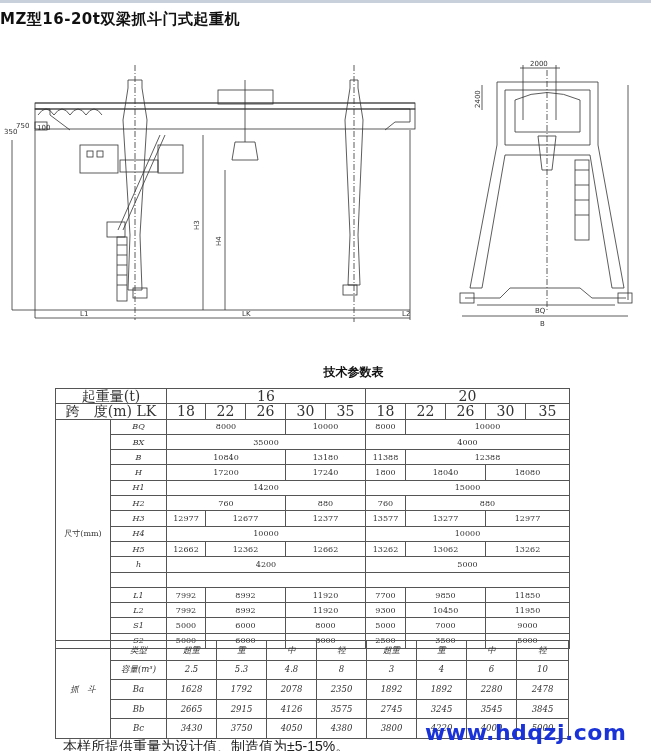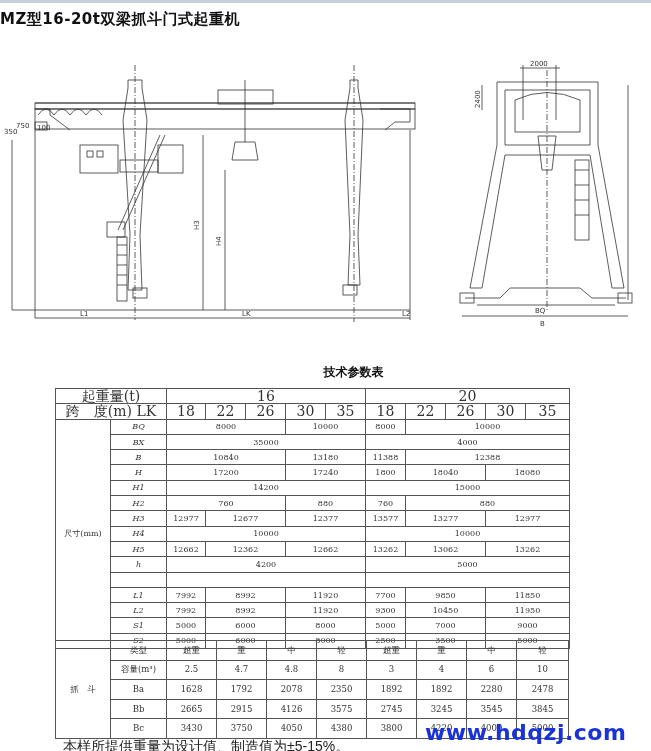--- a/index.html
+++ b/index.html
@@ -8,21 +8,21 @@
   .topbar { position: absolute; left: 0; top: 0; width: 651px; height: 3px; background: #c8d0dc; }
   .title { position: absolute; left: 0; top: 10px; width: 651px; text-align: left;
            font-family: "DejaVu Sans", sans-serif; font-weight: bold; font-size: 15px; color: #111; letter-spacing: 0.5px; }
   .drawing { position: absolute; left: 0; top: 60px; width: 651px; height: 280px; }
   .table-title { position: absolute; left: 0; top: 364px; width: 651px; text-align: center;
                  font-family: Liberation Mono, monospace; font-weight: bold; font-size: 12px; color: #111; padding-left: 40px; margin-left: 8px; }
   table.spec { position: absolute; left: 55px; top: 388px; width: 514px; border-collapse: collapse; table-layout: fixed;
                font-family: "DejaVu Serif", serif; font-size: 8px; color: #333; }
   table.spec td { border: 1px solid #555; text-align: center; height: 15.3px; padding: 0; line-height: 13px; white-space: nowrap; }
   table.spec td.lbl { font-style: italic; }
-  table.spec tr.grab td { height: 19.6px; font-size: 8.5px; }
+  table.spec tr.grab td { height: 19.6px; font-size: 8.5px; font-style: italic; }
   table.spec tr.hdr td { font-size: 14px; }
   .note { position: absolute; left: 63px; top: 738px; font-family: Liberation Sans, sans-serif; font-size: 14px; color: #222; }
   .watermark { position: absolute; left: 425px; top: 720px; font-family: "DejaVu Sans", sans-serif; font-weight: bold;
                font-size: 22px; color: #1a33d9; letter-spacing: 0.5px; }
   svg text { font-family: "DejaVu Sans", sans-serif; }
 </style>
 </head>
 <body>
 
 <div class="topbar"></div>
@@ -303,21 +303,21 @@
     <td>中</td>
     <td>轻</td>
     <td>超重</td>
     <td>重</td>
     <td>中</td>
     <td>轻</td>
   </tr>
   <tr class="grab">
     <td>容量(m³)</td>
     <td>2.5</td>
-    <td>4.7</td>
+    <td>5.3</td>
     <td>4.8</td>
     <td>8</td>
     <td>3</td>
     <td>4</td>
     <td>6</td>
     <td>10</td>
   </tr>
   <tr class="grab">
     <td>Ba</td>
     <td>1628</td>

